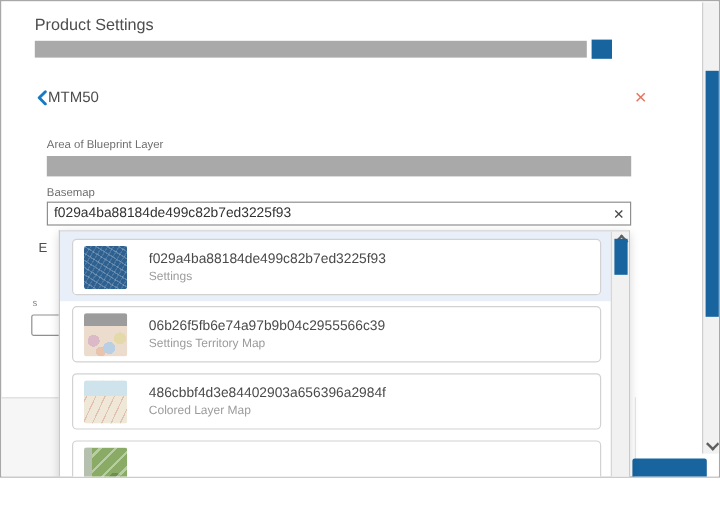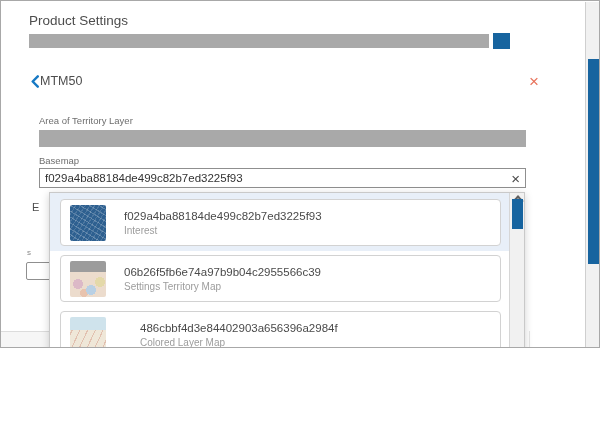--- a/index.html
+++ b/index.html
@@ -1,17 +1,17 @@
 <!DOCTYPE html>
 <html><head>
 <meta charset="utf-8">
 <style>
   html,body{margin:0;padding:0;}
   body{font-family:"Liberation Sans","DejaVu Sans",sans-serif;background:#fff;}
-  .page{position:relative;width:600px;height:348px;background:#fff;border:1px solid #a8a8a8;
+  .page{position:relative;width:600px;height:398px;background:#fff;border:1px solid #a8a8a8;
         box-sizing:border-box;overflow:hidden;}
   .abs{position:absolute;}
 
   
   .title{left:28px;top:12px;font-size:13.5px;color:#4d4d4d;}
   .progress-track{left:28px;top:33px;width:460px;height:14px;background:#a9a9a9;}
   .accent-square{left:492px;top:32px;width:17px;height:16px;background:#17649f;}
 
   
   .back-row{left:29px;top:73px;display:flex;align-items:center;cursor:pointer;}
@@ -41,21 +41,21 @@
                border:none;cursor:pointer;z-index:6;}
 
   
   .dropdown{left:48px;top:191px;width:476px;height:238px;background:#fff;
             border:1px solid #c9c9c9;border-bottom:none;box-sizing:border-box;
             box-shadow:0 2px 8px rgba(0,0,0,.18);z-index:10;}
   .dd-row{position:absolute;left:0;width:459px;}
   .dd-row.selected{top:0;height:58px;background:#e8eff8;}
   .dd-card{position:absolute;left:10px;width:441px;height:47px;background:#fff;border:1px solid #d2d2d2;
            border-radius:4px;box-sizing:border-box;display:flex;align-items:center;cursor:pointer;}
-  .c1{top:6px;} .c2{top:62px;} .c3{top:118px;gap:16px;} .c4{top:174px;} .c5{top:228px;}
+  .c1{top:6px;} .c2{top:62px;} .c3{top:118px;} .c4{top:174px;} .c5{top:228px;}
   .thumb{width:36px;height:36px;margin-left:9px;border-radius:2px;flex:none;}
   .thumb.blueprint{background-color:#2e6090;
      background-image:repeating-linear-gradient(32deg,rgba(255,255,255,.22) 0 1px,transparent 1px 5px),
                       repeating-linear-gradient(-58deg,rgba(255,255,255,.14) 0 1px,transparent 1px 4px);}
   .thumb.charted{background-color:#ecdccd;
      background-image:linear-gradient(180deg,#9c9c9c 0 11px,transparent 11px),
        radial-gradient(circle at 8px 23px,#dcb9c7 0 5px,transparent 5px),
        radial-gradient(circle at 21px 29px,#b9d0e4 0 5px,transparent 5px),
        radial-gradient(circle at 30px 21px,#e4d9a9 0 5px,transparent 5px),
        radial-gradient(circle at 14px 32px,#e8c3ae 0 4px,transparent 4px);}
@@ -99,21 +99,21 @@
 
   <div class="abs back-row">
     <svg class="back-chev" viewBox="0 0 10 14">
       <polyline points="8,1.5 2.5,7 8,12.5" fill="none" stroke="#1779c4" stroke-width="2.6" stroke-linecap="round" stroke-linejoin="round"></polyline>
     </svg>
     <span class="back-label">MTM50</span>
   </div>
 
   <div class="abs close-x">×</div>
 
-  <div class="abs field-label lbl-aoi">Area of Territory Layer</div>
+  <div class="abs field-label lbl-aoi">Area of Blueprint Layer</div>
   <div class="abs aoi-bar"></div>
 
   <div class="abs field-label lbl-bm">Basemap</div>
   <div class="abs bm-input">
     <span class="bm-value">f029a4ba88184de499c82b7ed3225f93</span>
     <span class="bm-clear">×</span>
   </div>
 
   <div class="abs frag-e">E</div>
   <div class="abs frag-s">s</div>
@@ -123,21 +123,21 @@
   <div class="abs below-right"></div>
   <button class="abs primary-btn"></button>
 
   <div class="abs dropdown">
 
     <div class="dd-row selected">
       <div class="dd-card c1">
         <div class="thumb blueprint"></div>
         <div class="dd-texts">
           <div class="dd-id">f029a4ba88184de499c82b7ed3225f93</div>
-          <div class="dd-name">Interest</div>
+          <div class="dd-name">Settings</div>
         </div>
       </div>
     </div>
 
     <div class="dd-card c2">
       <div class="thumb charted"></div>
       <div class="dd-texts">
         <div class="dd-id">06b26f5fb6e74a97b9b04c2955566c39</div>
         <div class="dd-name">Settings Territory Map</div>
       </div>

